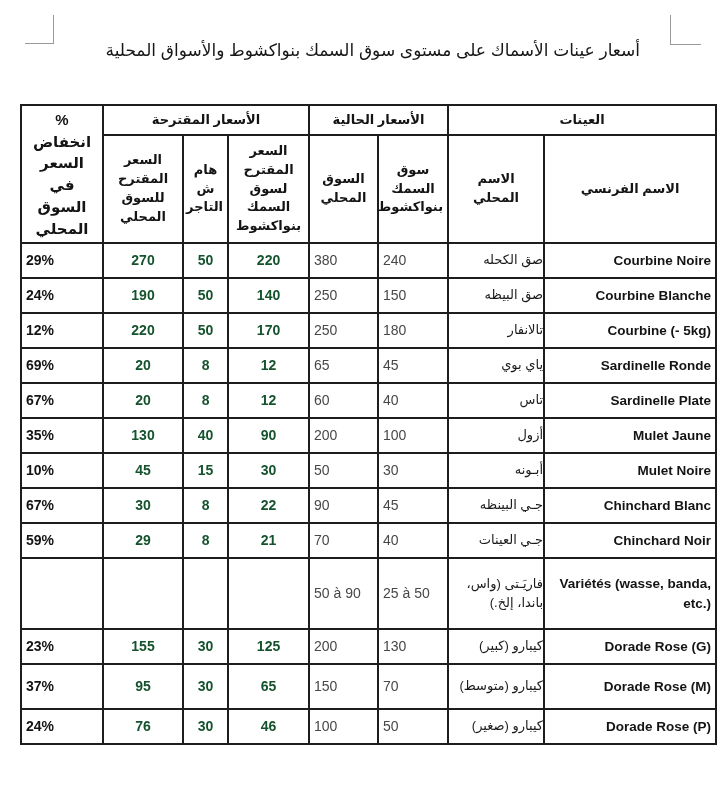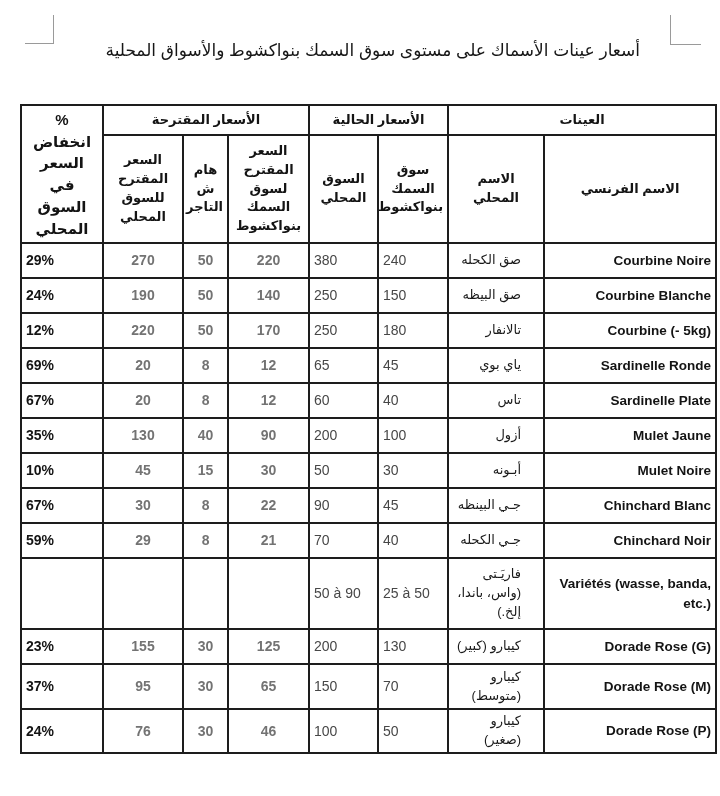--- a/index.html
+++ b/index.html
@@ -25,23 +25,23 @@
     border:2px solid #1d1d1d;padding:2px 4px;vertical-align:middle;
     font-size:13px;line-height:1.45;overflow:hidden;
   }
   .price-table th{font-weight:bold;text-align:center;color:#141414;}
   tr.hdr-group{height:30px;}
   tr.hdr-sub{height:108px;}
   tr.row{height:35px;}
   tr.row-tall{height:71px;}
   tr.row-med{height:45px;}
   td.c-pct{font-weight:bold;text-align:left;font-size:14px;direction:ltr;color:#141414;}
-  td.c-num{font-weight:bold;text-align:center;font-size:14px;direction:ltr;color:#737373;}
+  td.c-num{font-weight:bold;text-align:center;font-size:14px;direction:ltr;color:#14532d;}
   td.c-cur{font-weight:normal;text-align:left;font-size:14px;direction:ltr;color:#474747;}
-  td.c-local{text-align:right;font-size:13px;padding-right:22px;color:#1a1a1a;}
+  td.c-local{text-align:right;font-size:13px;padding-right:0;color:#1a1a1a;}
   td.c-fr{direction:ltr;text-align:right;font-size:13.5px;font-weight:600;
     padding-left:8px;color:#141414;}
   th.h-pct{font-size:15px;}
 </style>
 </head>
 <body>
 
 <div class="corner corner-left"></div>
 <div class="corner corner-right"></div>
 
@@ -151,21 +151,21 @@
       <td class="c-local">جـي البينظه</td>
       <td class="c-cur">45</td>
       <td class="c-cur">90</td>
       <td class="c-num">22</td>
       <td class="c-num">8</td>
       <td class="c-num">30</td>
       <td class="c-pct">67%</td>
     </tr>
     <tr class="row">
       <td class="c-fr">Chinchard Noir</td>
-      <td class="c-local">جـي الكحله</td>
+      <td class="c-local">جـي العينات</td>
       <td class="c-cur">40</td>
       <td class="c-cur">70</td>
       <td class="c-num">21</td>
       <td class="c-num">8</td>
       <td class="c-num">29</td>
       <td class="c-pct">59%</td>
     </tr>
     <tr class="row-tall">
       <td class="c-fr">Variétés (wasse, banda, etc.)</td>
       <td class="c-local">فاريَـتى (واس، باندا، إلخ.)</td>

